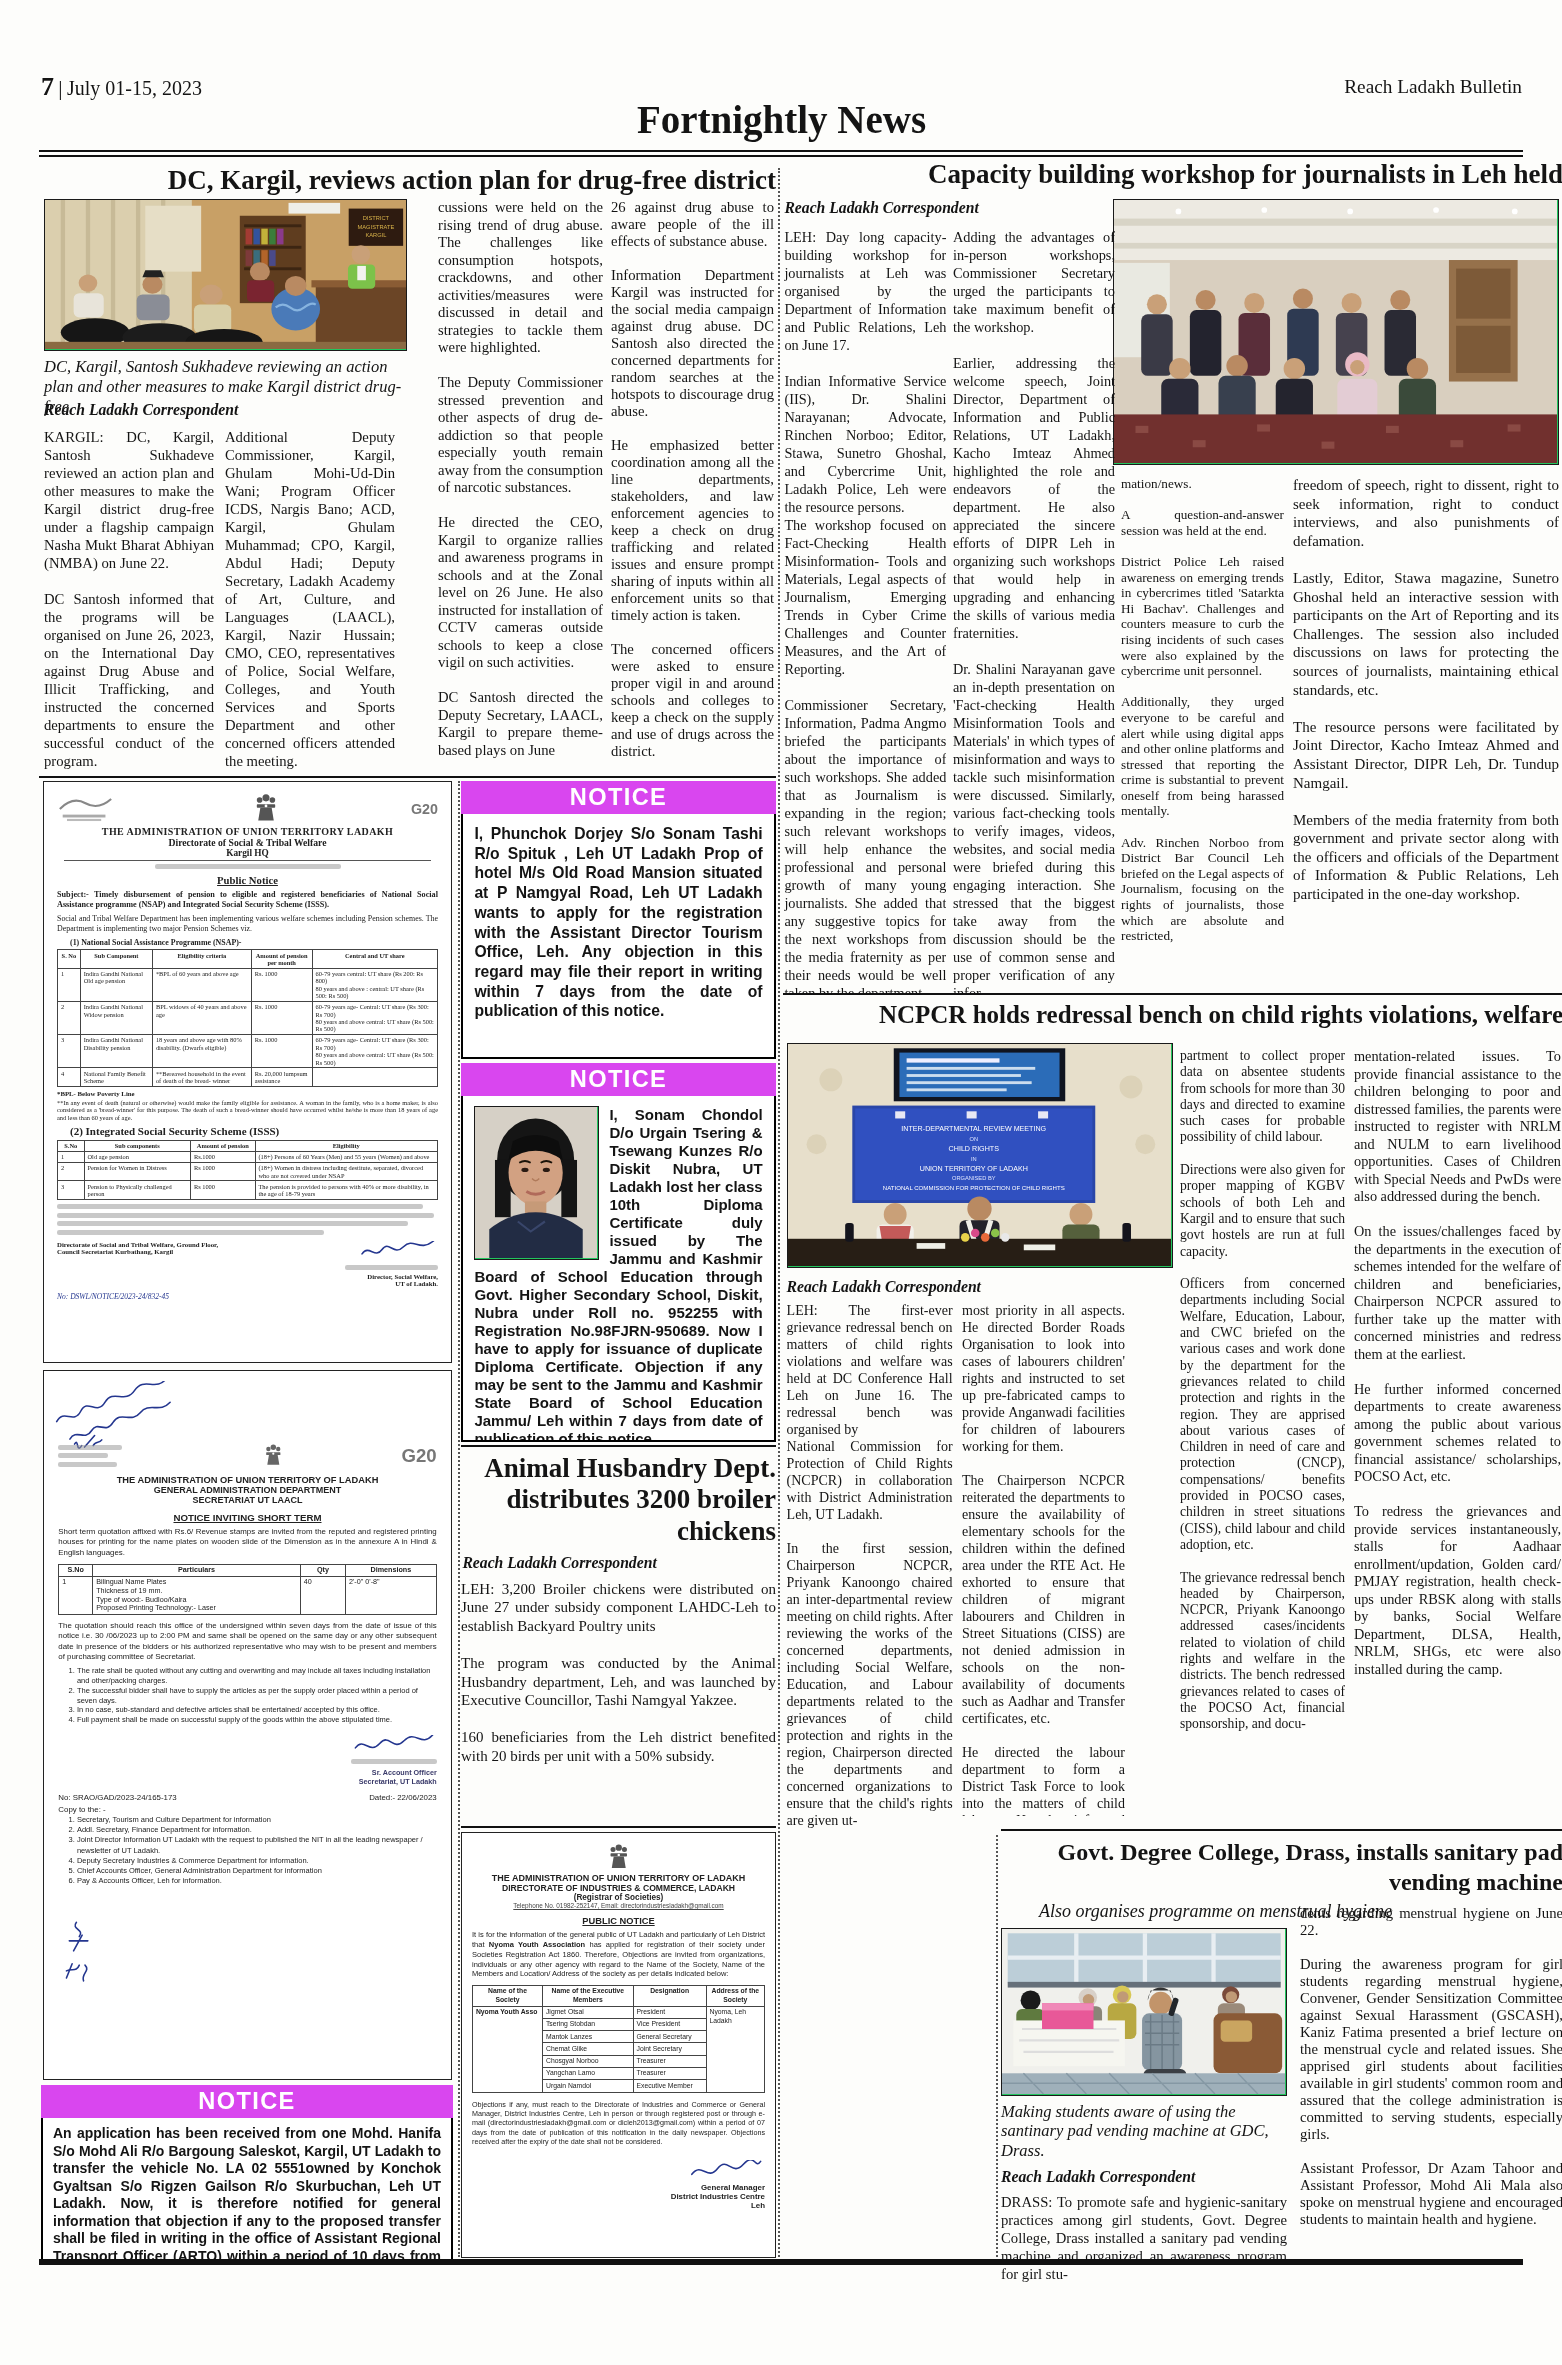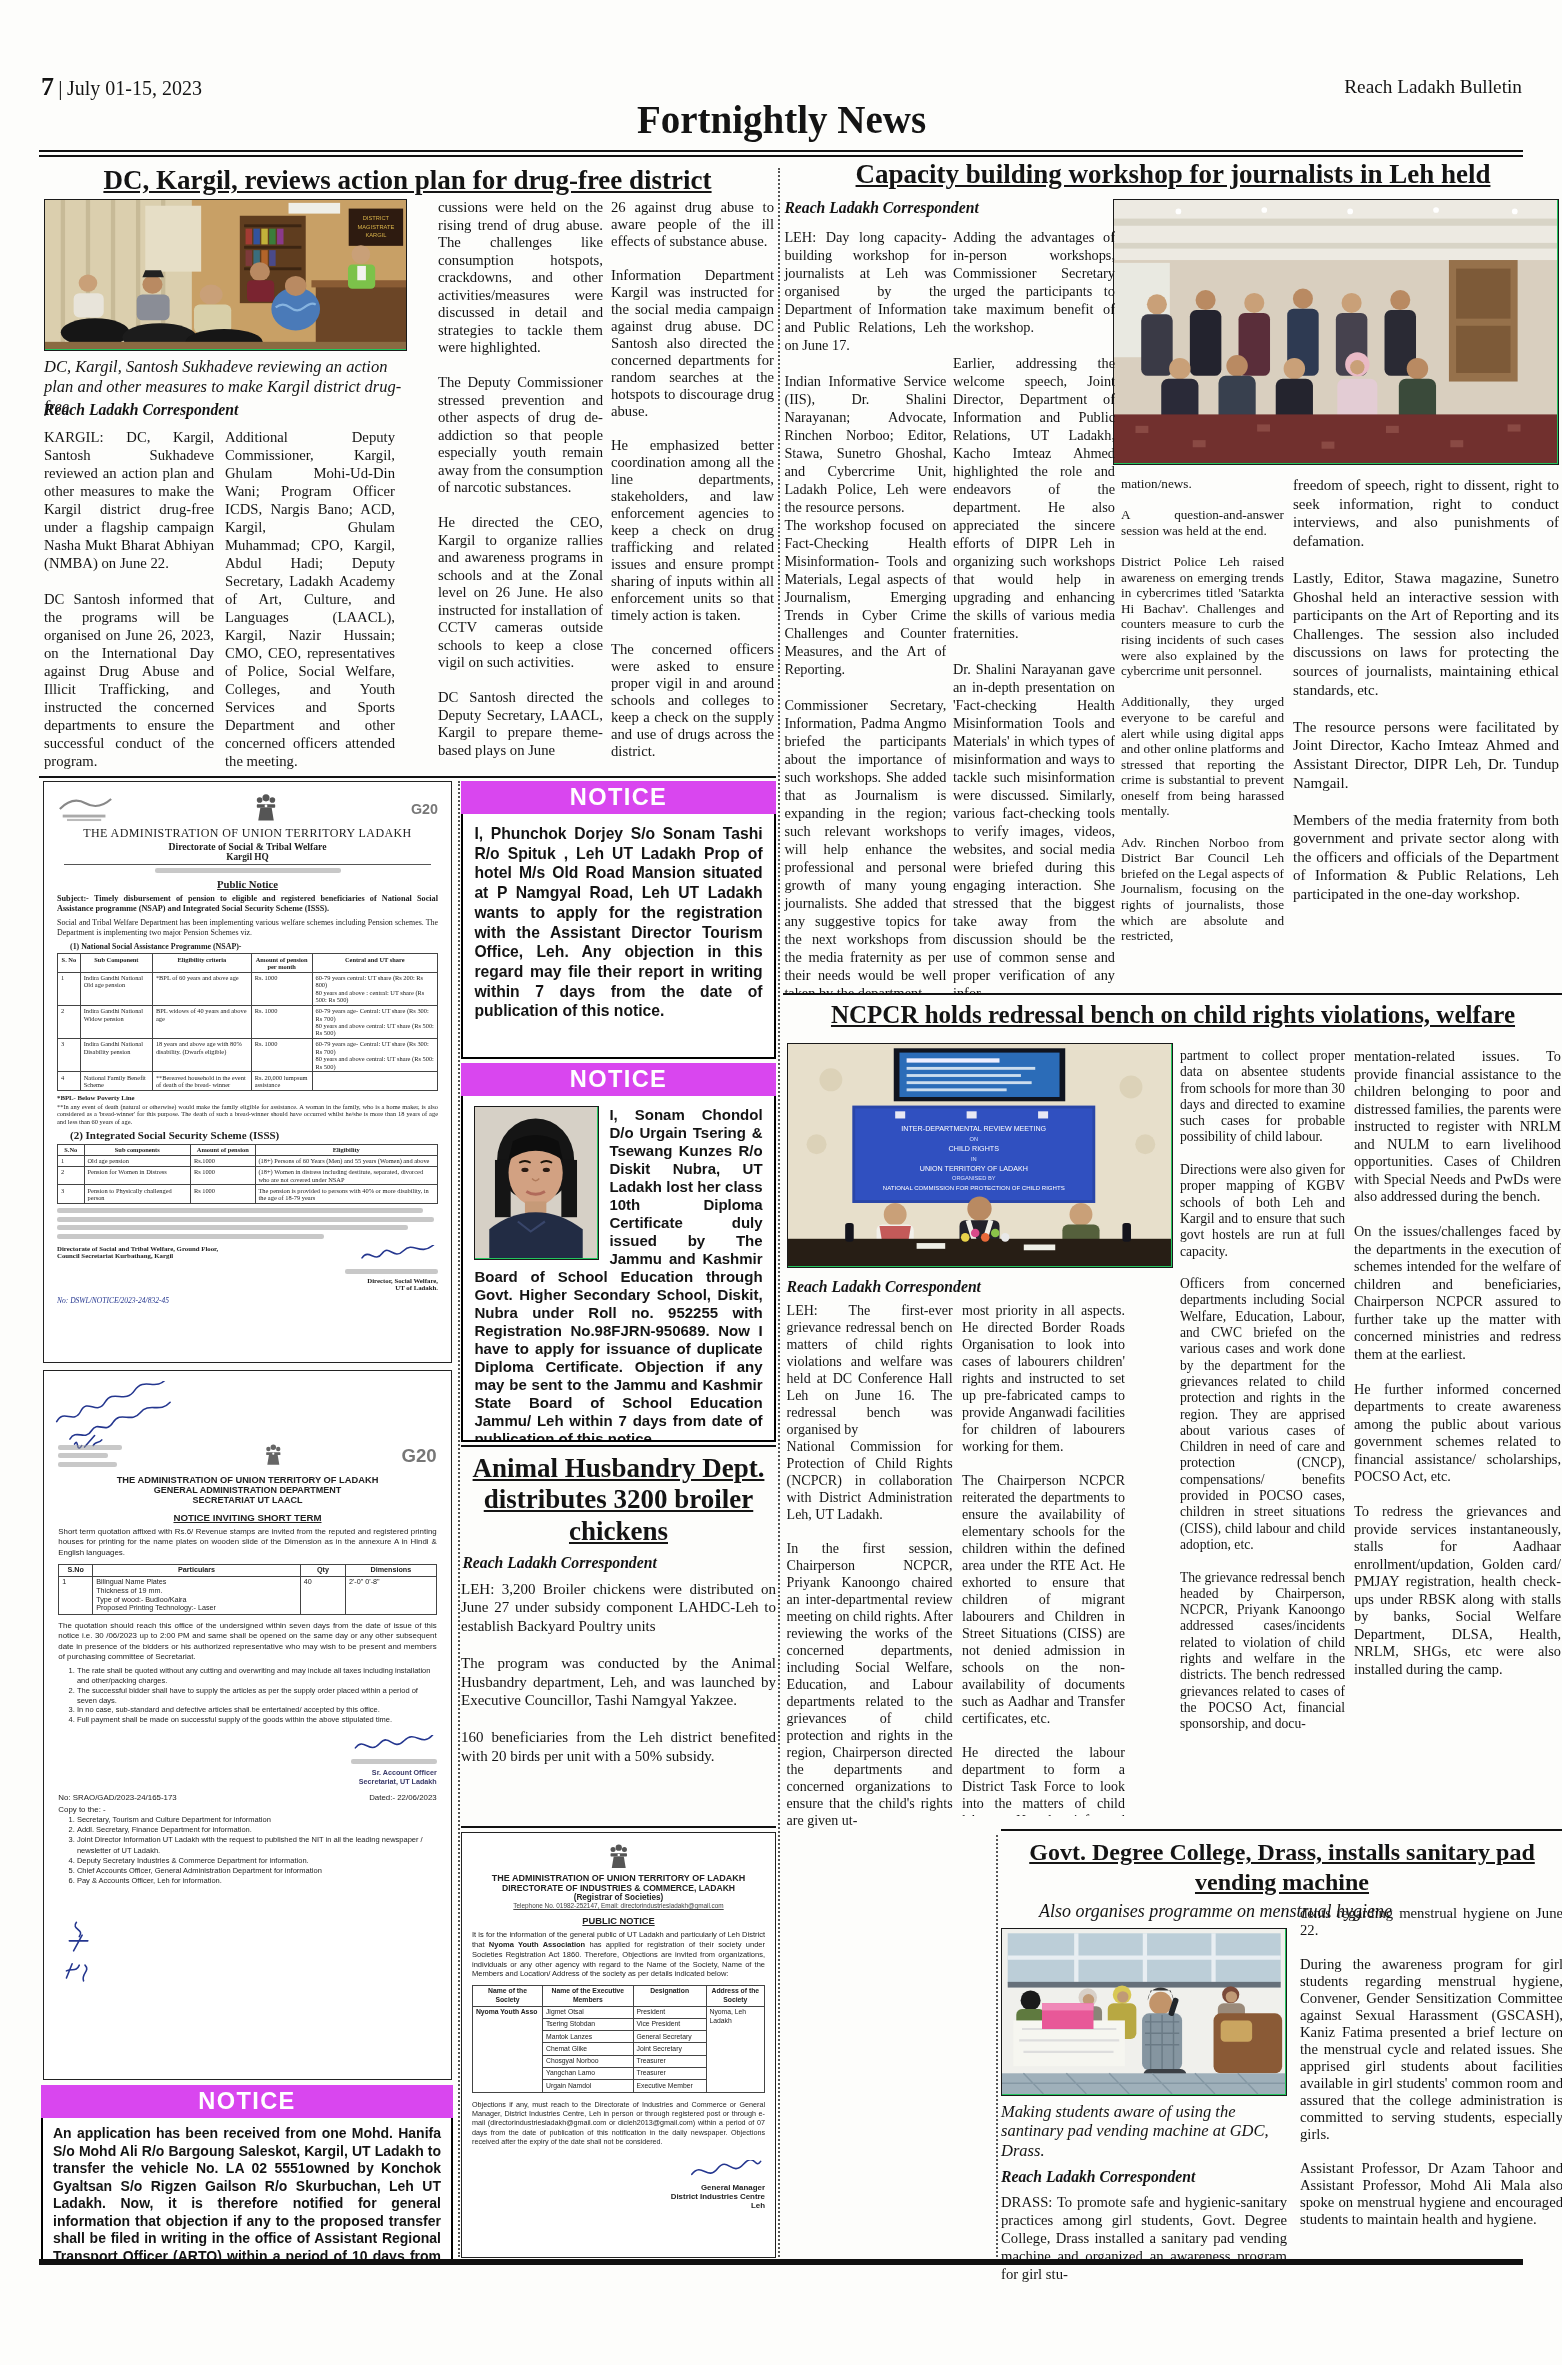--- a/index.html
+++ b/index.html
@@ -7,21 +7,21 @@
   .page {
     position:relative; width:1563px; height:2366px;
     background:#fdfdfb; color:#141414;
     font-family:"Liberation Serif", serif;
   }
   .abs { position:absolute; }
   .clip { overflow:hidden; }
   .jt { text-align:justify; }
   .pre { white-space:pre-line; }
   .ctr { text-align:center; }
-  .hl { font-weight:bold; text-align:center; line-height:1.12;text-decoration:underline; }
+  .hl { font-weight:bold; text-align:right; line-height:1.12; }
   .byline { font-weight:bold; font-style:italic; font-size:15.7px; }
   .caption { font-style:italic; font-size:16.5px; line-height:1.2; }
   .lead { font-weight:normal; }
   .body20 { font-size:14.7px; line-height:18px; }
   .hr3 { background:#111; height:2.1px; }
   .vdot { position:absolute; width:0; border-left:2.1px dotted #555; }
   .photo-frame { border:1.4px solid #1a1a1a; background:#22c55e; }
   .photo-frame svg { display:block; }
 
   
@@ -317,21 +317,21 @@
           <circle cx="17" cy="8" r="5"></circle>
             <circle cx="8" cy="11" r="4"></circle>
             <circle cx="26" cy="11" r="4"></circle>
           <rect x="4" y="17" width="26" height="5" rx="1"></rect>
             <circle cx="17" cy="19.5" r="2" fill="#fff"></circle>
           <path d="M9 22h16l3 18H6z"></path>
         </svg>
       </div>
       <div class="g20" style="font-size:14.3px;">G20</div>
     </div>
-    <div class="ctr" style="font-weight:normal; font-size:12px; letter-spacing:0.4px;">THE ADMINISTRATION OF UNION TERRITORY LADAKH</div>
+    <div class="ctr" style="font-weight:bold; font-size:10px; letter-spacing:0.4px;">THE ADMINISTRATION OF UNION TERRITORY LADAKH</div>
     <div class="ctr" style="font-weight:bold; font-size:9.7px;">Directorate of Social &amp; Tribal Welfare</div>
     <div class="ctr" style="font-weight:bold; font-size:9.3px;">Kargil HQ</div>
     <div style="border-bottom:1.4px solid #555; margin:2.9px 7.2px;"></div>
     <div class="bline" style="width:186px; margin:2.9px auto;"></div>
     <div class="ctr ul" style="font-weight:bold; font-size:10.7px; margin:4.3px 0;">Public Notice</div>
     <div class="jt" style="font-weight:bold; font-size:8.2px; line-height:1.25;">Subject:- Timely disbursement of pension to eligible and registered beneficiaries of National Social Assistance programme (NSAP) and Integrated Social Security Scheme (ISSS).</div>
     <div class="jt" style="font-size:7.9px; line-height:1.25; margin-top:3.6px;">Social and Tribal Welfare Department has been implementing various welfare schemes including Pension schemes. The Department is implementing two major Pension Schemes viz.</div>
     <div style="font-weight:bold; font-size:7.9px; margin:4.3px 0 2.1px 13px;">(1) National Social Assistance Programme (NSAP)-</div>
 
     <table style="font-size:6.4px; line-height:1.15;">

